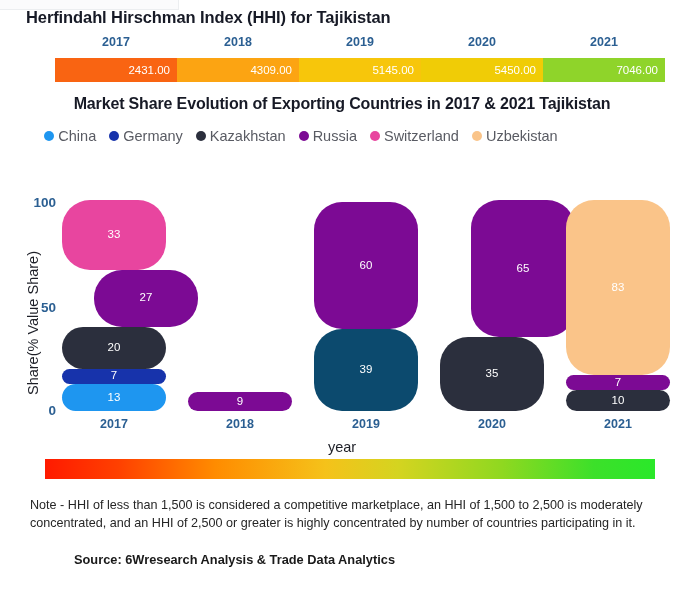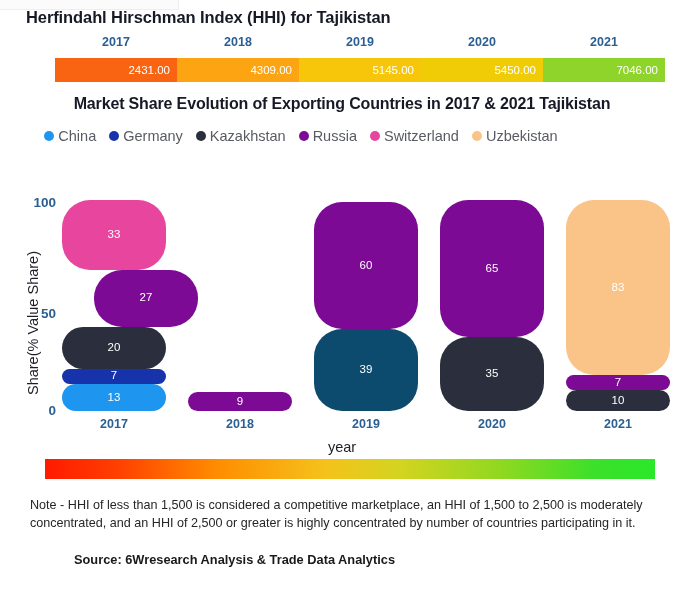--- a/index.html
+++ b/index.html
@@ -275,21 +275,21 @@
     <div class="legend-item">
       <span class="legend-dot" style="background: rgb(250, 196, 137);"></span>
       <span class="legend-label">Uzbekistan</span>
     </div>
   </div>
 
 <div class="plot">
   <div class="ylabel">Share(% Value Share)</div>
   <div class="ytick-wrap">
     <div class="ytick" style="top:40px;text-align:right;">100</div>
-    <div class="ytick" style="top:151px;">50</div>
+    <div class="ytick" style="top:145px;">50</div>
     <div class="ytick" style="top:248px;">0</div>
   </div>
   <div class="bars" id="bars">
       <div class="bar-col" style="left: 0px;">
         <div class="seg" style="background: rgb(232, 69, 159); height: 33%;">
           <span>33</span>
         </div>
         <div class="seg" style="background: rgb(124, 10, 148); height: 27%; margin-left: 32px;">
           <span>27</span>
         </div>
@@ -310,21 +310,21 @@
       </div>
       <div class="bar-col" style="left: 252px;">
         <div class="seg" style="background: rgb(124, 10, 148); height: 60%;">
           <span>60</span>
         </div>
         <div class="seg" style="background: #0c4a6e; height: 39%;">
           <span>39</span>
         </div>
       </div>
       <div class="bar-col" style="left: 378px;">
-        <div class="seg" style="background: rgb(124, 10, 148); height: 65%;">
+        <div class="seg" style="background: rgb(124, 10, 148); height: 65%; margin-left: 31px;">
           <span>65</span>
         </div>
         <div class="seg" style="background: rgb(43, 47, 61); height: 35%;">
           <span>35</span>
         </div>
       </div>
       <div class="bar-col" style="left: 504px;">
         <div class="seg" style="background: rgb(250, 196, 137); height: 83%;">
           <span>83</span>
         </div>

